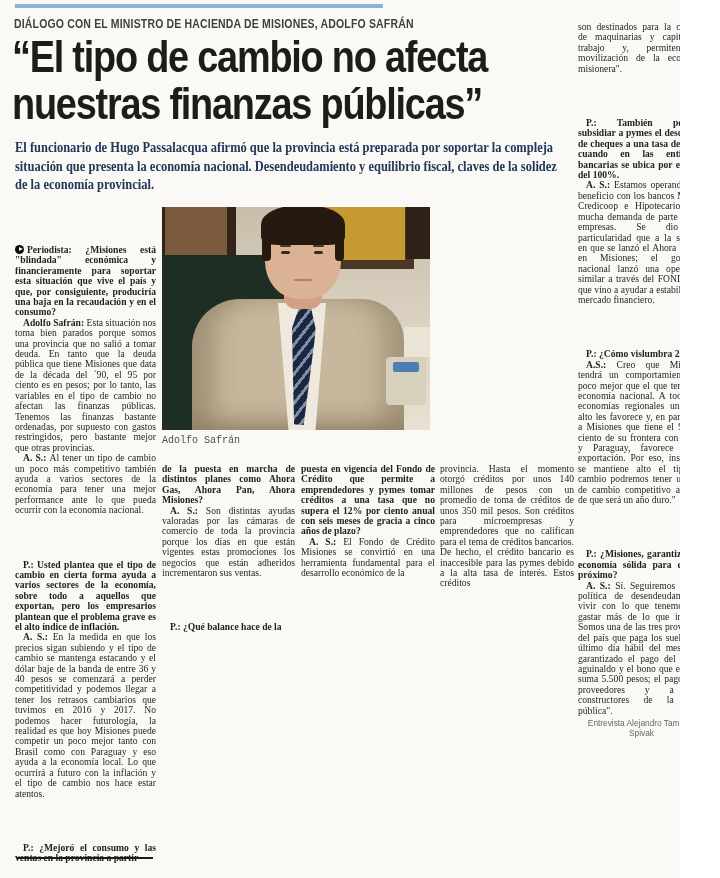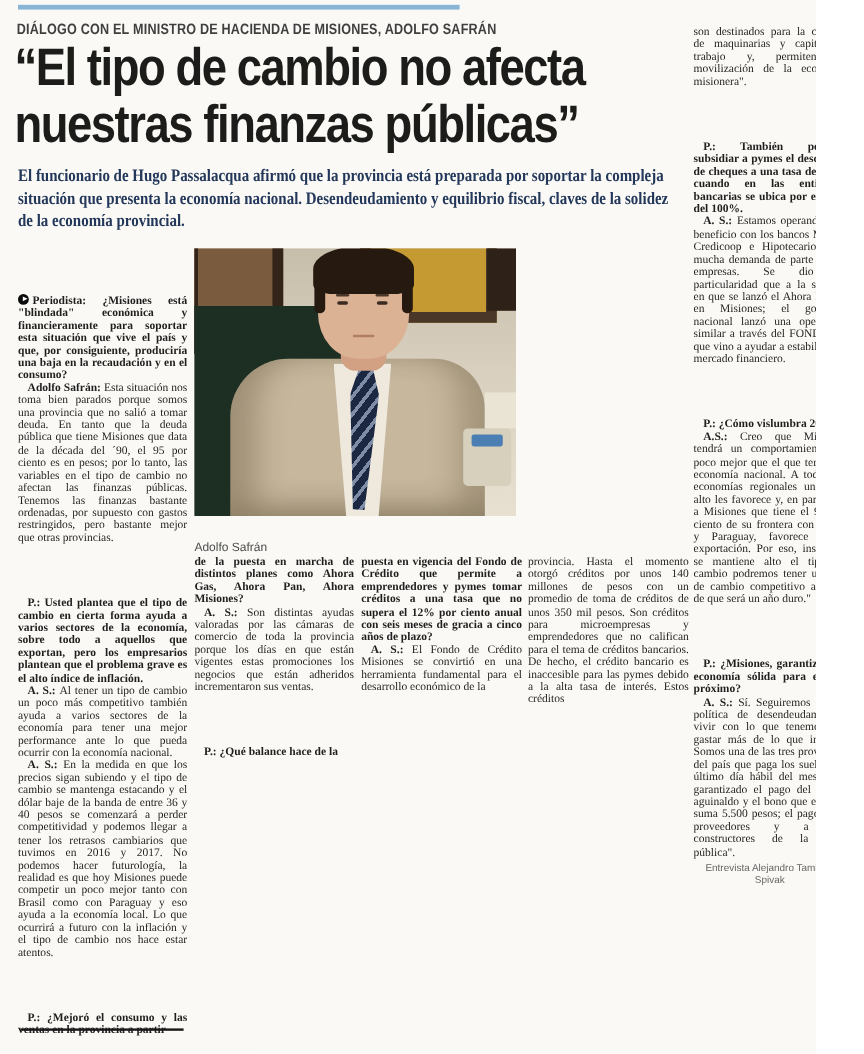--- a/index.html
+++ b/index.html
@@ -87,21 +87,21 @@
   .eye{position:absolute; width:9px; height:3px; background:#3a2a20; border-radius:2px; top:44px;}
   .eye.l{left:119px;} .eye.r{left:152px;}
   .brow{position:absolute; width:11px; height:2px; background:#4a382a; border-radius:2px; top:38px;}
   .brow.l{left:118px;} .brow.r{left:151px;}
   .mouth{position:absolute; left:132px; top:72px; width:18px; height:2px; background:#b07f62; border-radius:2px;}
   .phone{position:absolute; right:4px; top:150px; width:40px; height:48px; background:#d6d0bd; border-radius:4px;}
   .phone-chip{width:26px; height:10px; background:#4b7fb3; margin:5px auto 0; border-radius:2px;}
   .paper{position:absolute; right:0; top:120px; width:26px; height:30px; background:#e9e4d4;}
   .caption{
     position:absolute; left:162px; top:435px;
-    font-family:Liberation Sans, sans-serif; font-size:10px; color:#4c4c4c;margin-top:16px;
+    font-family:Liberation Mono, monospace; font-size:10px; color:#4c4c4c;
   }
   
   .pullquote{position:absolute; left:459px; top:212px; width:113px;}
   .quote-mark{
     font-family:"DejaVu Sans", sans-serif; color:var(--quotemark,#3d85c6);
     font-size:22px; line-height:0; vertical-align:-4px; margin-right:2px;
   }
   .quote-text{
     font-weight:700; font-size:13.5px; line-height:19px; color:#2a3a55; text-align:left;
   }
@@ -122,22 +122,22 @@
   <div class="headline">
     <div>“El tipo de cambio no afecta</div>
     <div>nuestras finanzas públicas”</div>
   </div>
 
   <div class="lede">El funcionario de Hugo Passalacqua afirmó que la provincia está preparada por soportar la compleja situación que presenta la economía nacional. Desendeudamiento y equilibrio fiscal, claves de la solidez de la economía provincial.</div>
 
   <div class="col col1">
       <p class="para question first"><span class="play-icon"></span><span class="lead">Periodista: </span>¿Misiones está "blindada" económica y financieramente para soportar esta situación que vive el país y que, por consiguiente, produciría una baja en la recaudación y en el consumo?</p>
       <p class="para answer"><span class="lead">Adolfo Safrán: </span>Esta situación nos toma bien parados porque somos una provincia que no salió a tomar deuda. En tanto que la deuda pública que tiene Misiones que data de la década del ´90, el 95 por ciento es en pesos; por lo tanto, las variables en el tipo de cambio no afectan las finanzas públicas. Tenemos las finanzas bastante ordenadas, por supuesto con gastos restringidos, pero bastante mejor que otras provincias.</p>
+      <p class="para answer"><span class="lead">A. S.: </span>Al tener un tipo de cambio un poco más competitivo también ayuda a varios sectores de la economía para tener una mejor performance ante lo que pueda ocurrir con la economía nacional.</p>
       <p class="para question"><span class="lead">P.: </span>Usted plantea que el tipo de cambio en cierta forma ayuda a varios sectores de la economía, sobre todo a aquellos que exportan, pero los empresarios plantean que el problema grave es el alto índice de inflación.</p>
-      <p class="para answer"><span class="lead">A. S.: </span>Al tener un tipo de cambio un poco más competitivo también ayuda a varios sectores de la economía para tener una mejor performance ante lo que pueda ocurrir con la economía nacional.</p>
       <p class="para answer"><span class="lead">A. S.: </span>En la medida en que los precios sigan subiendo y el tipo de cambio se mantenga estacando y el dólar baje de la banda de entre 36 y 40 pesos se comenzará a perder competitividad y podemos llegar a tener los retrasos cambiarios que tuvimos en 2016 y 2017. No podemos hacer futurología, la realidad es que hoy Misiones puede competir un poco mejor tanto con Brasil como con Paraguay y eso ayuda a la economía local. Lo que ocurrirá a futuro con la inflación y el tipo de cambio nos hace estar atentos.</p>
       <p class="para question"><span class="lead">P.: </span>¿Mejoró el consumo y las ventas en la provincia a partir</p>
     </div>
 
   <div class="photo">
     <div class="frame-left"></div>
     <div class="frame-right"></div>
     <div class="frame-corner"></div>
     <div class="chair"></div>
     <div class="suit"></div>

